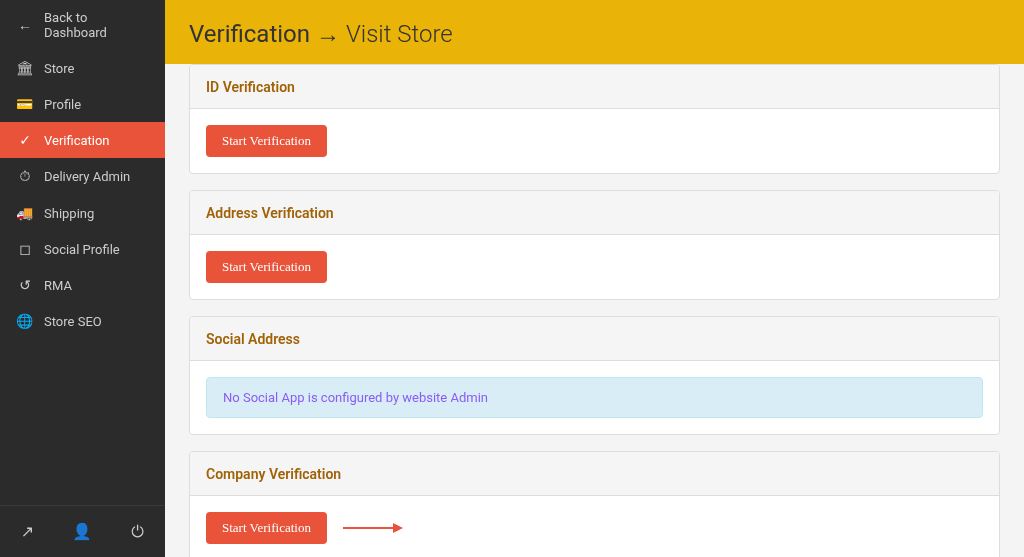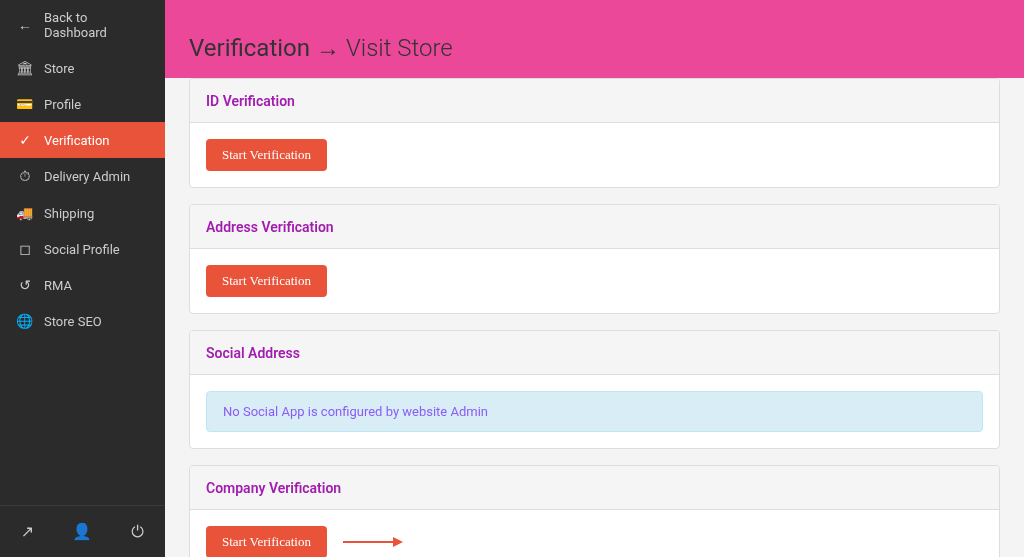--- a/index.html
+++ b/index.html
@@ -63,22 +63,22 @@
     
     .main {
       flex: 1;
       background: #f4f4f4;
       display: flex;
       flex-direction: column;
       overflow-y: auto;
     }
 
     .page-header {
-      padding: 34px 24px 16px;
-      background: #ec4899;
+      padding: 20px 24px 16px;
+      background: #eab308;
     }
     .page-title {
       font-size: 24px;
       font-weight: 400;
       color: #333;
     }
 
     .content-area {
       flex: 1;
       padding: 0 24px 24px;
@@ -95,21 +95,21 @@
     }
 
     .card-header {
       background: #f5f5f5;
       padding: 12px 16px;
       border-bottom: 1px solid #ddd;
     }
     .card-header-title {
       font-size: 14px;
       font-weight: 600;
-      color: #a21caf;
+      color: #a16207;
     }
 
     .card-body {
       padding: 16px;
     }
 
     .btn-verification {
       background: #e8533a;
       color: #fff;
       border: none;

